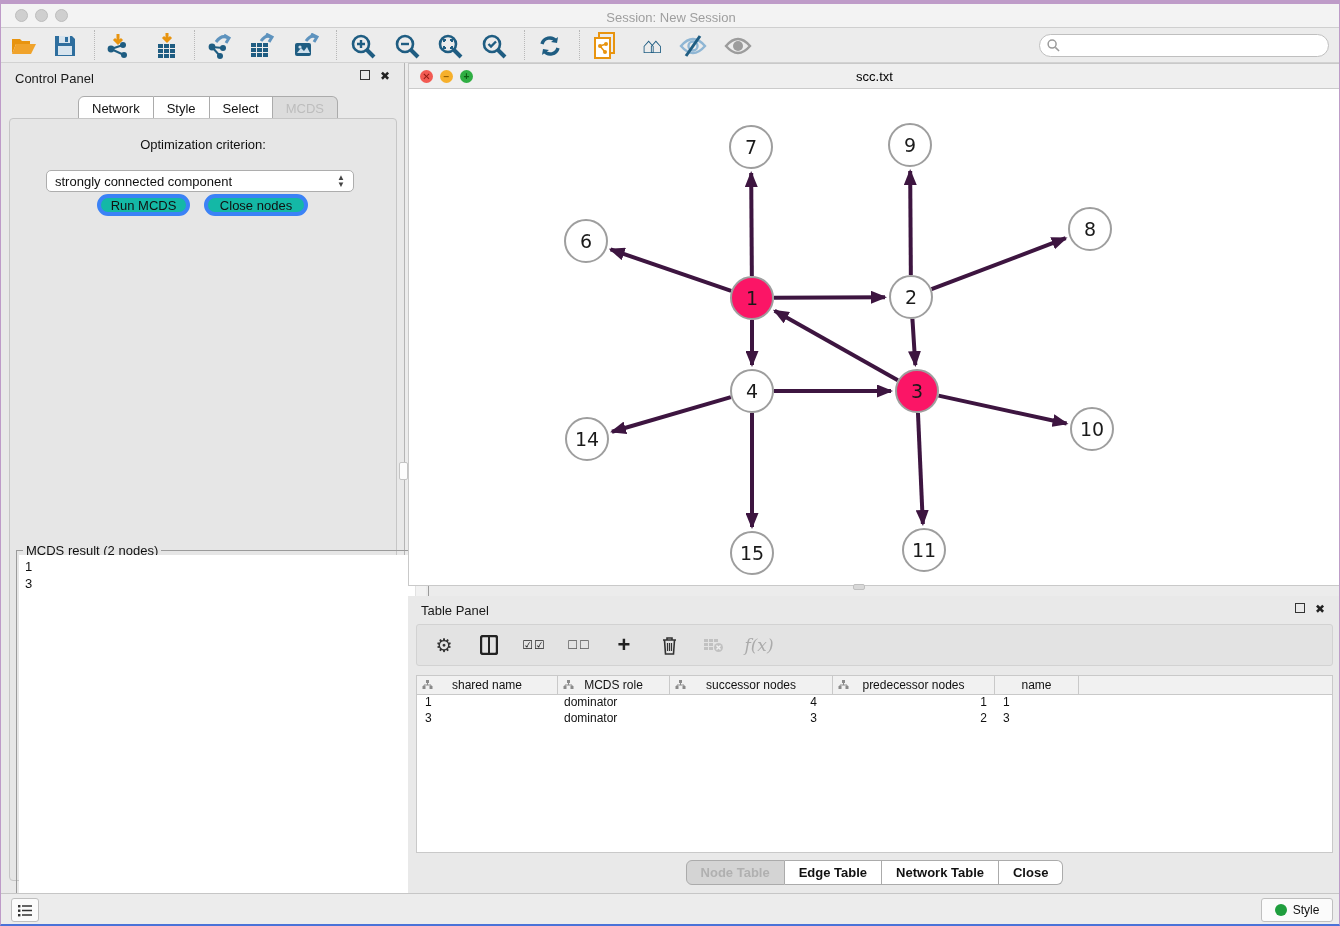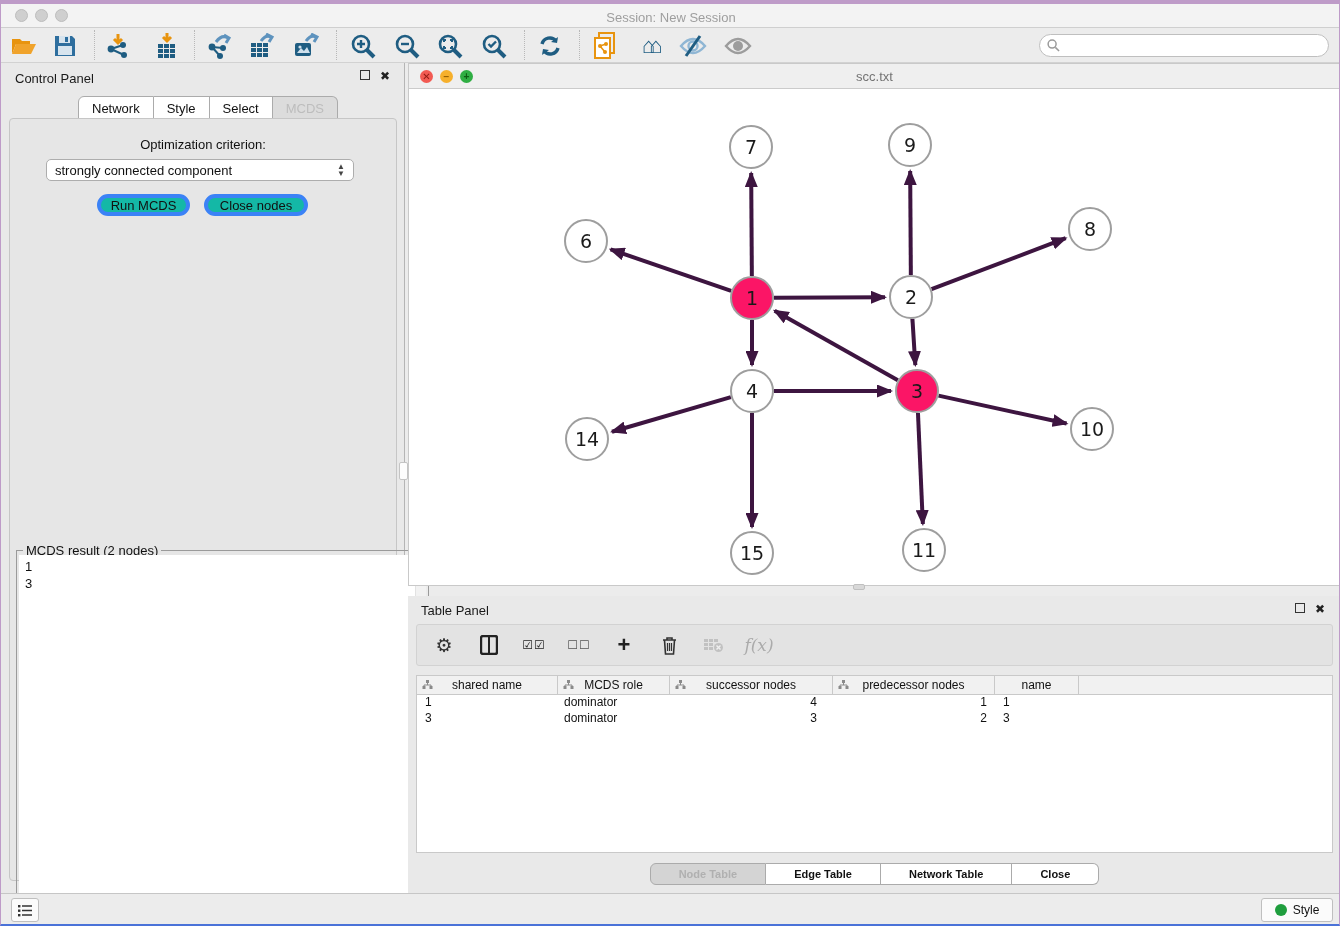--- a/index.html
+++ b/index.html
@@ -33,21 +33,21 @@
   .panel-ctl { position:absolute; top:7px; font-size:12px; color:#222; line-height:12px; cursor:default; }
   .float-box { width:10px; height:10px; border:1.5px solid #333; display:inline-block; }
   .cp-tabs { position:absolute; left:77px; top:33px; display:flex; }
   .cp-tab { padding:4px 13px; font-size:13px; background:#FFF; border:1px solid #ABABAB; border-left:none; color:#111; }
   .cp-tab:first-child { border-left:1px solid #ABABAB; border-radius:6px 0 0 0; }
   .cp-tab.last { border-radius:0 6px 0 0; }
   .cp-tab.sel { background:#DCDCDC; color:#BDBDBD; }
   .cp-body { position:absolute; left:8px; top:55px; width:388px; height:763px; background:#E6E6E6;
     border:1px solid #C6C6C6; border-radius:4px; }
   .opt-label { position:absolute; left:0; top:18px; width:100%; text-align:center; font-size:13px; color:#111; }
-  .dropdown { position:absolute; left:36px; top:40px; width:308px; height:22px; background:#FFF;
+  .dropdown { position:absolute; left:36px; top:51px; width:308px; height:22px; background:#FFF;
     border:1px solid #ADADAD; border-radius:5px; font-size:13px; color:#111;
     display:flex; align-items:center; padding:0 8px; }
   .dd-value { flex:1; }
   .dd-spin { font-size:8px; line-height:7px; color:#444; text-align:center; }
   .btn { position:absolute; height:22px; background:#14b8a6; border:4px solid #3b82f6; border-radius:11px;
     font-size:13px; color:#111; display:flex; align-items:center; justify-content:center; }
   .result-group { position:absolute; left:6px; top:431px; width:413px; height:377px;
     border:1px solid #9A9A9A; }
   .result-legend { position:absolute; left:6px; top:-8px; background:#E6E6E6; padding:0 3px; font-size:13px; color:#111; }
   .result-area { position:absolute; left:2px; top:4px; right:2px; bottom:2px; background:#FFF; }
@@ -55,21 +55,21 @@
   .result-scroll { position:absolute; right:0; top:0; width:11px; height:100%; background:#F2F2F2; border-left:1px solid #E2E2E2; }
 
   
   .v-grip { left:398px; top:462px; width:9px; height:18px; background:#FDFDFD; border:1px solid #C4C4C4; border-radius:2px; z-index:5; }
 
   
   .net-window { left:407px; top:63px; width:933px; height:523px; background:#FFF; border:1px solid #C9C9C9; }
   .net-titlebar { position:absolute; left:0; top:0; width:100%; height:25px; background:#EFEFEF; border-bottom:1px solid #CBCBCB; }
   .nt-dot { position:absolute; top:6px; width:13px; height:13px; border-radius:50%; font-size:10px; font-weight:700;
     display:flex; align-items:center; justify-content:center; line-height:1; }
-  .net-title { position:absolute; width:100%; text-align:center; top:5px; font-size:13px; color:#737373; }
+  .net-title { position:absolute; width:100%; text-align:center; top:5px; font-size:13px; color:#000000; }
   .net-canvas { position:absolute; left:0; top:25px; width:931px; height:496px; background:#FFF; }
   .h-grip { left:852px; top:584px; width:12px; height:6px; background:#D8D8D8; border:1px solid #C0C0C0; border-radius:2px; z-index:5; }
 
   
   .table-panel { left:407px; top:596px; width:933px; height:297px; background:#E9E9E9; }
   .tp-title { position:absolute; left:13px; top:7px; font-size:13px; color:#1A1A1A; }
   .tp-toolbar { position:absolute; left:8px; top:28px; width:917px; height:42px; background:#E3E3E3;
     border:1px solid #D2D2D2; border-radius:3px; display:flex; align-items:center; padding-left:12px; gap:15px; }
   .tp-tool { width:30px; height:30px; display:flex; align-items:center; justify-content:center; }
   .gear-glyph { font-size:19px; color:#333; }
@@ -82,21 +82,21 @@
     display:flex; align-items:center; justify-content:center; }
   .hicon { position:absolute; left:5px; top:4px; }
   .trow { display:flex; height:16px; font-size:12px; color:#111; }
   .tcell { overflow:hidden; white-space:nowrap; }
   .c0 { width:141px; padding-left:8px; }
   .c1 { width:112px; padding-left:6px; }
   .c2 { width:163px; text-align:right; padding-right:16px; }
   .c3 { width:162px; text-align:right; padding-right:8px; }
   .c4 { width:84px;  padding-left:8px; }
   .tp-tabs { position:absolute; left:0; bottom:8px; width:100%; display:flex; justify-content:center; }
-  .tp-tab { padding:4px 28px; font-size:11px; font-weight:700; background:#FFF; border:1px solid #ABABAB; border-left:none; color:#111;text-align:right; }
+  .tp-tab { padding:4px 14px; font-size:13px; font-weight:700; background:#FFF; border:1px solid #ABABAB; border-left:none; color:#111;text-align:right; }
   .tp-tab:first-child { border-left:1px solid #ABABAB; border-radius:6px 0 0 6px; }
   .tp-tab.last { border-radius:0 6px 6px 0; }
   .tp-tab.sel { background:#D4D4D4; color:#B0B0B0; }
 
   
   .statusbar { left:0; top:893px; width:1340px; height:33px; background:#ECECEC; border-top:1px solid #C6C6C6; }
   .sb-btn { position:absolute; top:4px; height:24px; background:#FBFBFB; border:1px solid #BFBFBF; border-radius:3px;
     display:flex; align-items:center; justify-content:center; gap:6px; font-size:12px; color:#111; }
   .mem-dot { width:12px; height:12px; border-radius:50%; background:#1F9E3E; }
 </style>

